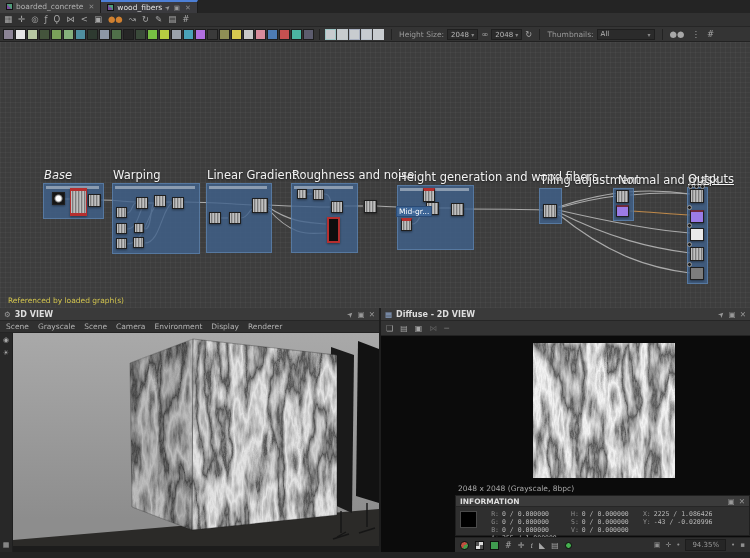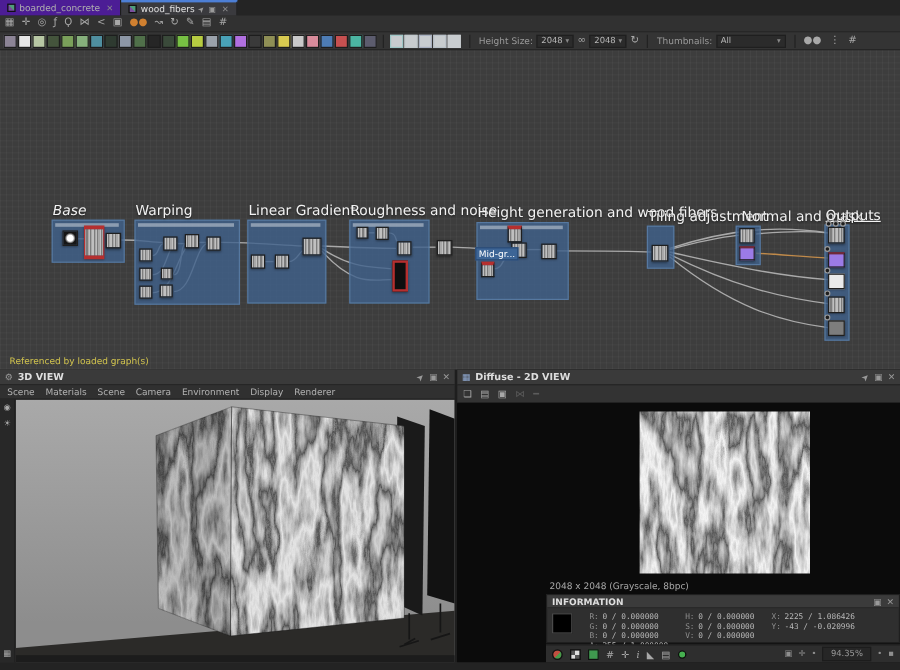--- a/index.html
+++ b/index.html
@@ -1,21 +1,21 @@
 <!DOCTYPE html>
 <html><head>
 <meta charset="utf-8">
 <style>
   html,body{margin:0;padding:0;background:#1e1e1e;}
   *{box-sizing:border-box;}
   #app{position:relative;width:750px;height:558px;overflow:hidden;background:#2e2e2e;
        font-family:"DejaVu Sans","Liberation Sans",sans-serif;color:#c8c8c8;}
   
   #tabbar{position:absolute;left:0;top:0;width:750px;height:13px;background:#242424;display:flex;align-items:stretch;}
-  .tab{display:flex;align-items:center;gap:3px;padding:0 6px;font-size:7.5px;color:#b0b0b0;background:#4c1d95;border-right:1px solid #1c1c1c;}
+  .tab{display:flex;align-items:center;gap:3px;padding:0 6px;font-size:7.5px;color:#b0b0b0;background:#404040;border-right:1px solid #1c1c1c;}
   .tab.active{background:#3a3a3e;color:#e2e2e2;border-top:2px solid #4d7fd6;}
   .tab .gico{width:7px;height:7px;background:linear-gradient(45deg,#7a4f9c 0 50%,#4f9c7a 50% 100%);border:1px solid #111;}
   .tab .tx{color:#8a8a8a;font-size:7px;padding-left:2px;}
   .tab .px{color:#9a9a9a;font-size:6.5px;}
   
   #toolbar1{position:absolute;left:0;top:13px;width:750px;height:14px;background:#313131;border-bottom:1px solid #262626;display:flex;align-items:center;gap:6px;padding:0 4px;}
   .tbico{font-size:8.5px;color:#a8a8a8;line-height:13px;cursor:default;}
   #toolbar2{position:absolute;left:0;top:27px;width:750px;height:15px;background:#343434;border-bottom:1px solid #222;display:flex;align-items:center;padding:0 3px;gap:3px;}
   #palette{display:flex;gap:1px;align-items:center;}
   .sw{width:11px;height:11px;border:1px solid #1d1d1d;}
@@ -308,21 +308,21 @@
     <div class="phead">
       <span class="hico">⚙</span>
       <span>3D VIEW</span>
       <span class="sp"></span>
       <span class="hico pin">➤</span>
       <span class="hico">▣</span>
       <span class="hico">✕</span>
     </div>
     <div id="menu3d">
         <span>Scene</span>
-        <span>Materials</span>
+        <span>Grayscale</span>
         <span>Scene</span>
         <span>Camera</span>
         <span>Environment</span>
         <span>Display</span>
         <span>Renderer</span>
       </div>
     <div id="strip3d">
         <span class="sico">◉</span>
         <span class="sico">☀</span>
         <span class="sico bottom">▦</span>

